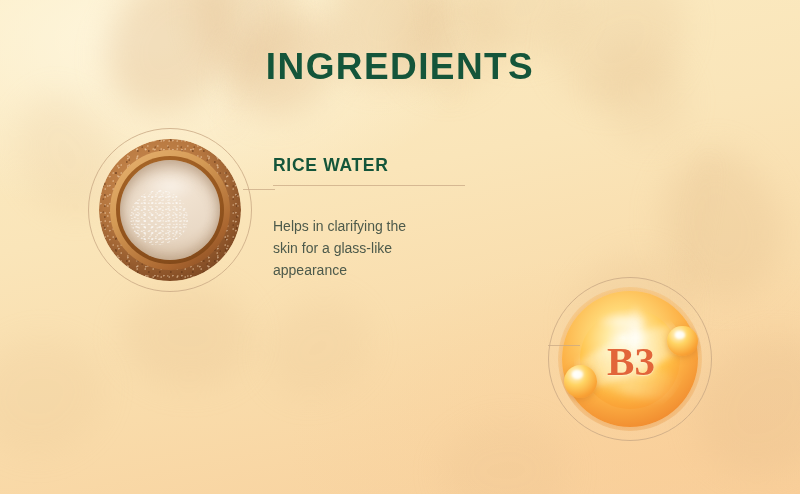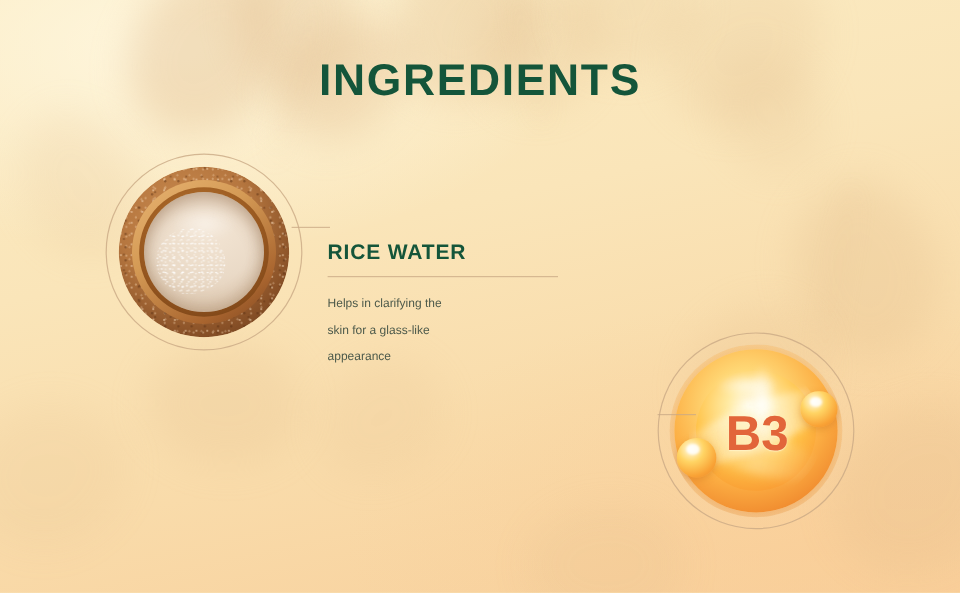--- a/index.html
+++ b/index.html
@@ -79,31 +79,30 @@
   }
 
   
   .block { position: absolute; }
   .block .heading {
     font-size: 17.5px;
     font-weight: bold;
     letter-spacing: 0.7px;
     color: #14553a;
     white-space: nowrap;
-    margin-top: 45px;
   }
   .block .rule {
     height: 1px;
     background: #c9a985;
     opacity: 0.75;
     margin-top: 9px;
   }
   .block .body {
-    margin-top: 12px;
-    font-size: 10px;
+    margin-top: 29px;
+    font-size: 14px;
     line-height: 22px;
     color: #4d5a4b;
     white-space: pre-line;
   }
 
   #block-rice       { left: 273px; top: 155px; width: 192px; }
   #block-niacin     { left: 357px; top: 311px; width: 196px; }
 
   
   .connector {
@@ -202,21 +201,21 @@
     position: absolute;
     left: 24%; top: 14%;
     width: 52%; height: 26%;
     border-radius: 50%;
     background: radial-gradient(ellipse at 50% 50%, rgba(255,255,255,0.45) 0%, rgba(255,255,255,0) 72%);
     filter: blur(4px);
   }
 
   
   #media-niacin { left: 548px; top: 277px; width: 164px; height: 164px; }
-  #media-niacin .art { inset: 10px; }
+  #media-niacin .art { inset: 10px; font-family: Liberation Serif, serif; }
 
   .drop-halo {
     position: absolute;
     inset: 0;
     border-radius: 50%;
     background: radial-gradient(circle at 50% 46%, rgba(255,214,140,0.85) 0%, rgba(255,196,110,0.45) 54%, rgba(250,186,112,0.12) 78%, rgba(250,186,112,0) 100%);
   }
   .drop-outer {
     position: absolute;
     inset: 4px;

